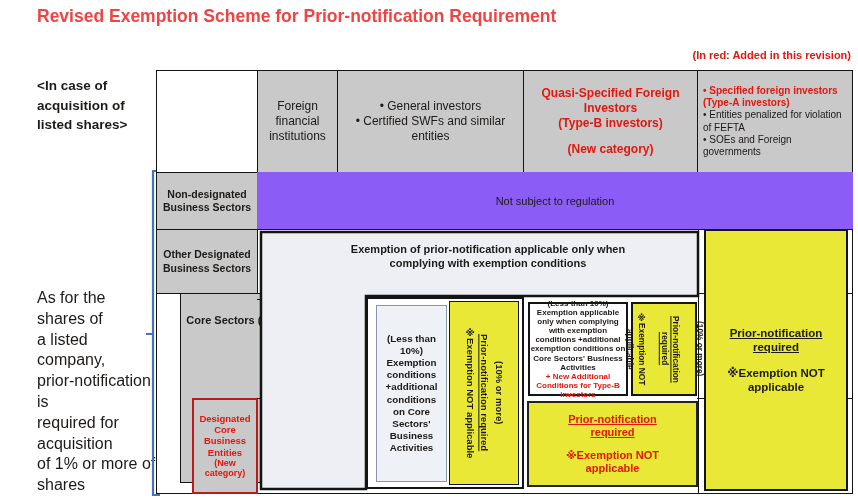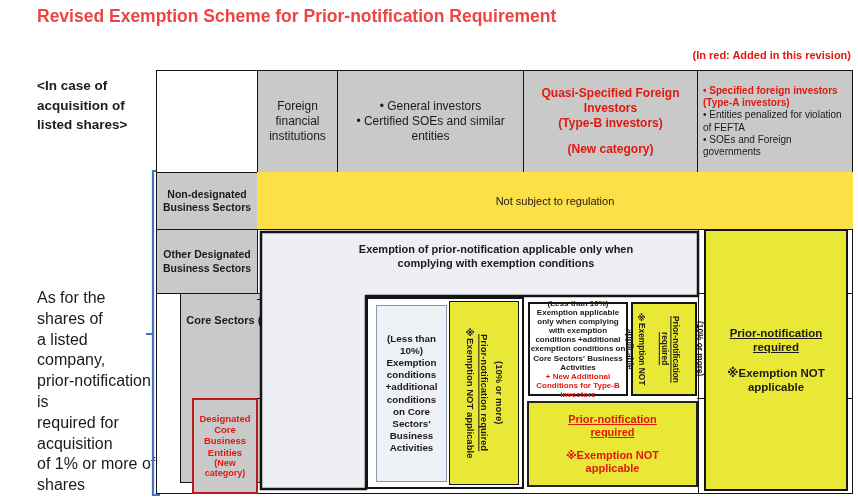--- a/index.html
+++ b/index.html
@@ -47,21 +47,21 @@
   </svg>
 
   <div class="abs frame"></div>
 
   <div class="abs hc cell ctr" style="left:156px;width:102px;background:#ffffff;"></div>
   <div class="abs hc cell ctr" style="left:257px;width:81px;">
     <span class="pre">Foreign financial institutions</span>
   </div>
   <div class="abs hc cell ctr" style="left:337px;width:187px;">
     <span class="pre">• General investors
-• Certified SOEs and similar entities</span>
+• Certified SWFs and similar entities</span>
   </div>
   <div class="abs hc cell col red b" style="left:523px;width:175px;">
     <span class="pre">Quasi-Specified Foreign Investors
 (Type-B investors)</span>
     <span class="pre" style="margin-top:11px;">(New category)</span>
   </div>
   <div class="abs hc cell" style="left:697px;width:156px;font-size:10px;display:flex;flex-direction:column;justify-content:center;padding:0 5px;line-height:1.22;">
     <span class="pre red b">• Specified foreign investors
 (Type-A investors)</span>
     <span class="pre">• Entities penalized for violation of FEFTA
@@ -80,35 +80,35 @@
     <span>Core Sectors (※)</span>
   </div>
   <div class="abs col" style="left:192px;top:398px;width:66px;height:96px;background:#c9c9c9;border:2px solid #b91c1c;font-size:9.5px;line-height:1.18;">
     <span class="pre red b">Designated
 Core
 Business
 Entities</span>
     <span class="pre red b" style="font-size:9px;">(New category)</span>
   </div>
 
-  <div class="abs ctr" style="left:257px;top:172px;width:596px;height:58px;background:#fde047;border-bottom:1.5px solid #141414;font-size:11px;">
+  <div class="abs ctr" style="left:257px;top:172px;width:596px;height:58px;background:#8b5cf6;border-bottom:1.5px solid #141414;font-size:11px;">
     <span>Not subject to regulation</span>
   </div>
 
   <div class="abs" style="left:697.5px;top:229px;width:1.2px;height:264px;background:#141414;"></div>
   <div class="abs stub" style="left:257px;top:299px;width:6px;"></div>
   <div class="abs stub" style="left:257px;top:398px;width:6px;"></div>
   <div class="abs stub" style="left:697px;top:293px;width:156px;"></div>
   <div class="abs stub" style="left:697px;top:398px;width:156px;"></div>
   <div class="abs stub" style="left:364px;top:398px;width:13px;"></div>
 
   <svg class="abs" style="left:259px;top:230px;" width="442" height="262">
     <path d="M2,2 H439 V66 H107 V259 H2 Z" fill="#edeff4" stroke="#141414" stroke-width="2.5"></path>
   </svg>
-  <div class="abs ctr b pre" style="left:270px;top:242px;width:436px;font-size:11px;line-height:1.3;padding-left:16px;">Exemption of prior-notification applicable only when
+  <div class="abs ctr b pre" style="left:262px;top:242px;width:436px;font-size:11px;line-height:1.3;padding-left:16px;">Exemption of prior-notification applicable only when
 complying with exemption conditions</div>
 
   <div class="abs" style="left:366px;top:297px;width:158px;height:192px;background:#fff;border:2.5px solid #141414;"></div>
   <div class="abs ctr" style="left:376px;top:305px;width:71px;height:177px;background:#eef1f6;border:1px solid #8896ab;font-size:9.8px;font-weight:bold;line-height:1.24;">
     <span class="pre">(Less than 10%)
 Exemption
 conditions
 +additional
 conditions
 on Core

